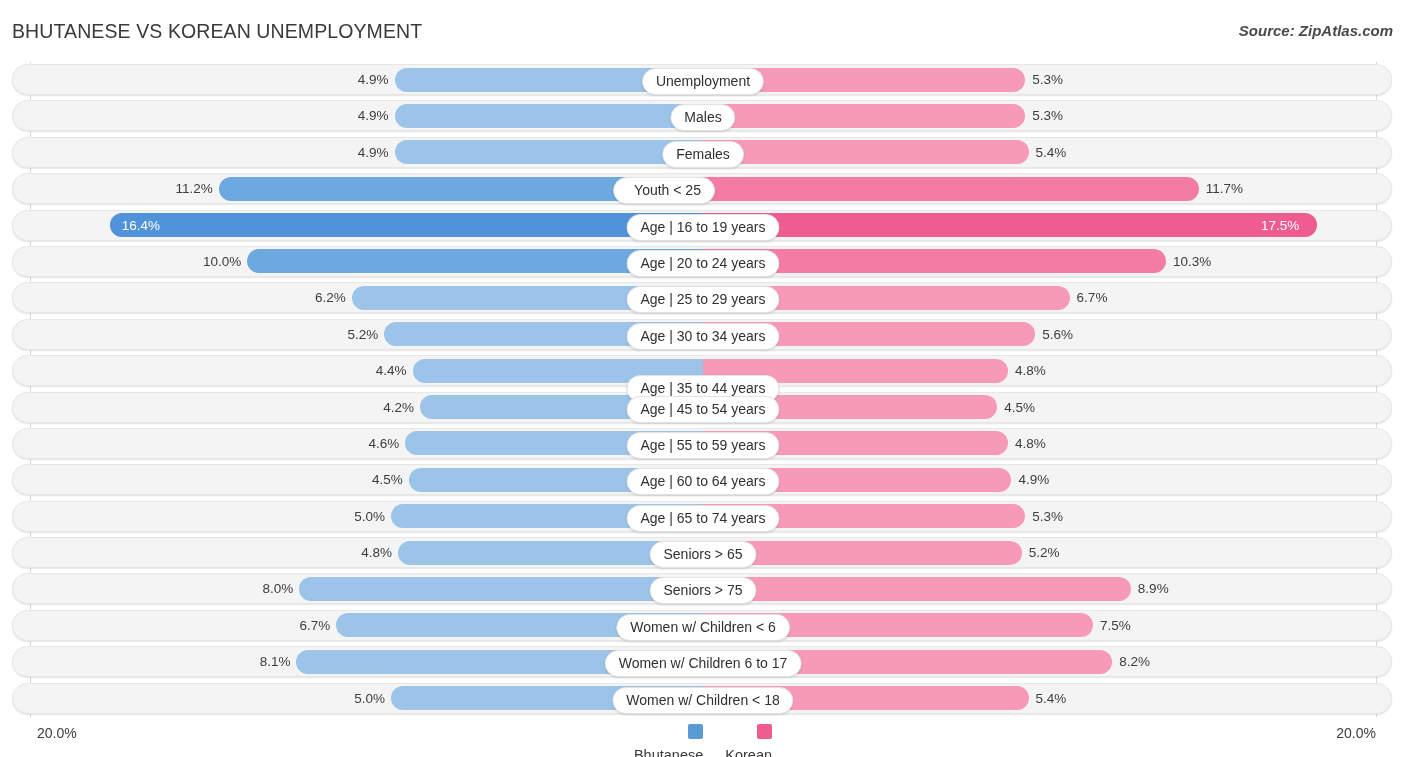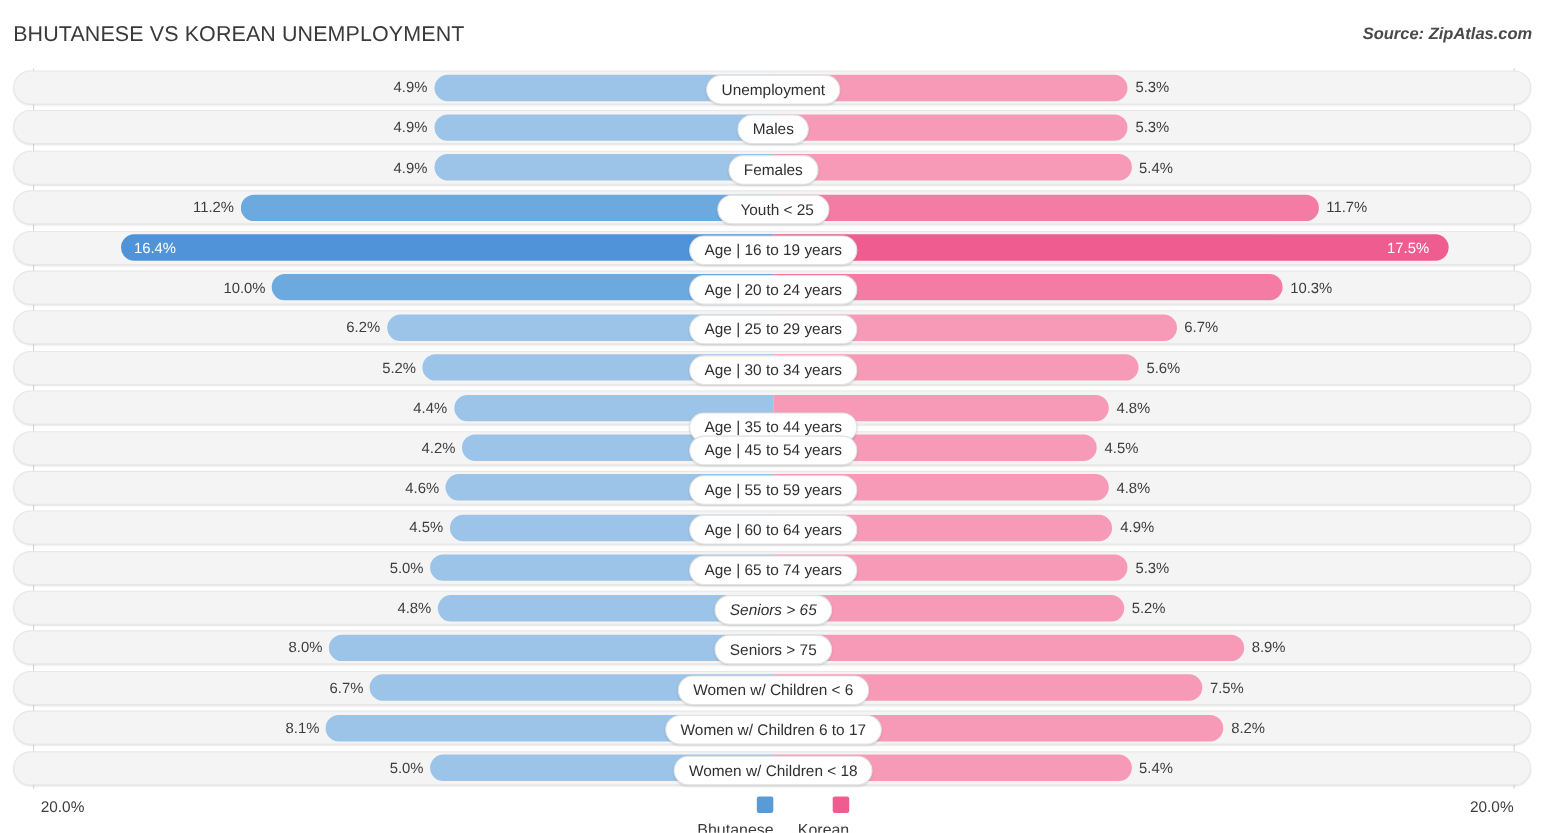--- a/index.html
+++ b/index.html
@@ -217,21 +217,21 @@
             <div class="cat" style="left: 703px;">Females</div>
           </div>
         </div>
         <div class="row">
           <div class="track"></div>
           <div class="bars">
             <div class="bar left" style="left: 218.778px; width: 484.222px; background: rgb(108, 169, 223);"></div>
             <div class="bar right" style="left: 703px; width: 495.683px; background: rgb(244, 123, 164);"></div>
             <div class="val" style="left: 0px; width: 212.778px; text-align: right;">11.2%</div>
             <div class="val" style="left: 1205.68px;">11.7%</div>
-            <div class="cat" style="left: 703px; padding-left: 20px;">Youth &lt; 25</div>
+            <div class="cat" style="left: 664px; padding-left: 20px;">Youth &lt; 25</div>
           </div>
         </div>
         <div class="row">
           <div class="track"></div>
           <div class="bars">
             <div class="bar left" style="left: 109.725px; width: 593.275px; background: rgb(80, 147, 216);"></div>
             <div class="bar right" style="left: 703px; width: 614px; background: rgb(239, 93, 144);"></div>
             <div class="val inside" style="left: 121.725px;">16.4%</div>
             <div class="val inside" style="left: 1261px;">17.5%</div>
             <div class="cat" style="left: 703px;">Age | 16 to 19 years</div>
@@ -317,21 +317,21 @@
             <div class="cat" style="left: 703px;">Age | 65 to 74 years</div>
           </div>
         </div>
         <div class="row">
           <div class="track"></div>
           <div class="bars">
             <div class="bar left" style="left: 398.051px; width: 304.949px; background: rgb(156, 195, 232);"></div>
             <div class="bar right" style="left: 703px; width: 318.825px; background: rgb(247, 154, 184);"></div>
             <div class="val" style="left: 0px; width: 392.051px; text-align: right;">4.8%</div>
             <div class="val" style="left: 1028.83px;">5.2%</div>
-            <div class="cat" style="left: 703px; font-style: italic;">Seniors &gt; 65</div>
+            <div class="cat" style="left: 703px;">Seniors &gt; 65</div>
           </div>
         </div>
         <div class="row">
           <div class="track"></div>
           <div class="bars">
             <div class="bar left" style="left: 299.16px; width: 403.84px; background: rgb(156, 195, 232);"></div>
             <div class="bar right" style="left: 703px; width: 427.861px; background: rgb(247, 154, 184);"></div>
             <div class="val" style="left: 0px; width: 293.16px; text-align: right;">8.0%</div>
             <div class="val" style="left: 1137.86px;">8.9%</div>
             <div class="cat" style="left: 703px;">Seniors &gt; 75</div>

